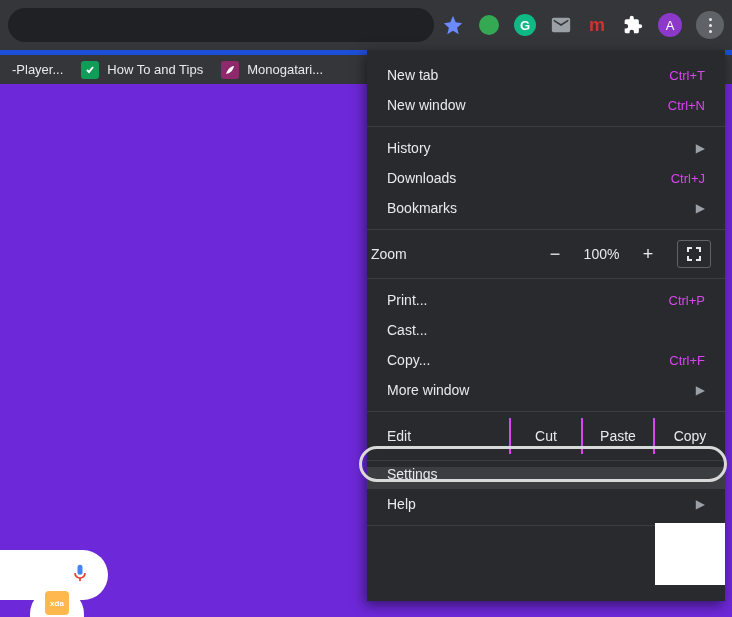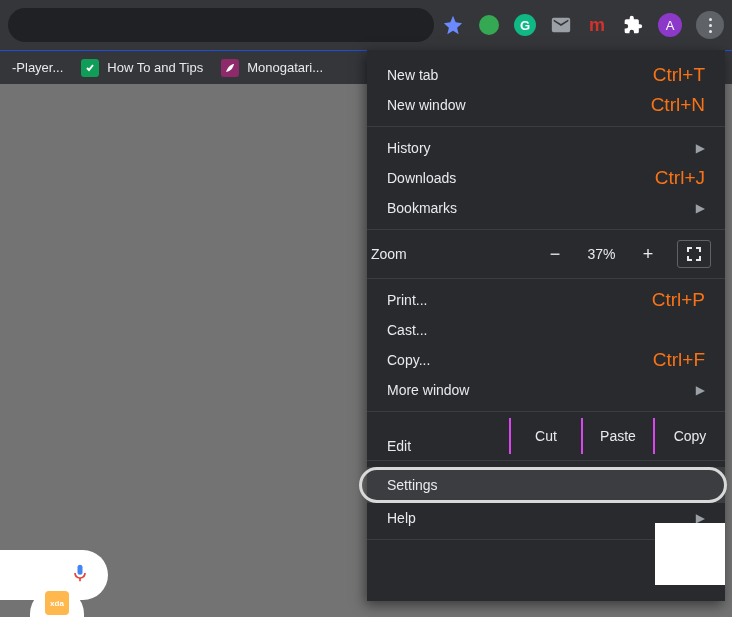--- a/index.html
+++ b/index.html
@@ -31,35 +31,35 @@
   .ext-puzzle svg { width:20px; height:20px; fill:#fff;}
   .avatar { width:24px; height:24px; border-radius:50%; background:#8c39c9; display:flex; align-items:center; justify-content:center; color:#fff; font-size:13px;}
   .menu-btn { width:28px; height:28px; border-radius:50%; background:#5f6368; display:flex; align-items:center; justify-content:center;}
   .menu-dots { display:flex; flex-direction:column; gap:3px;}
   .menu-dots span { width:3px; height:3px; background:#e8eaed; border-radius:50%;}
 
   
   .bookmarks-bar {
     height: 34px;
     background: #35363a;
-    border-top: 1px solid #1d4ed8;
+    border-top: 5px solid #1d4ed8;
     display: flex;
     align-items: center;
     padding: 0 12px;
     gap: 18px;
     color: #e8eaed;
     font-size: 13px;
   }
   .bm-item { display:flex; align-items:center; gap:8px; white-space:nowrap;}
   .bm-ico { width:18px; height:18px; border-radius:3px; display:flex; align-items:center; justify-content:center;}
   .bm-ico.green { background:#0f9d58;}
   .bm-ico.pink { background:#8e2a6b;}
 
   
-  .content { position: absolute; top:84px; bottom:0; left:0; right:0; background:#737373;}
+  .content { position: absolute; top:84px; bottom:0; left:0; right:0; background:#6d28d9;}
 
   
   .search-pill {
     position:absolute;
     left:0;
     top:466px;
     width:108px;
     height:50px;
     background:#fff;
     border-radius:0 25px 25px 0;
@@ -100,31 +100,31 @@
   }
   .menu-item {
     display:flex;
     align-items:center;
     justify-content:space-between;
     padding: 7px 20px;
     height:30px;
     position:relative;
   }
   .menu-sep { height:1px; background:#3c3d40; margin:6px 0;}
-  .shortcut { color:#f97316; font-size:19px;}
+  .shortcut { color:#d946ef; font-size:13px;}
   .submenu-arrow { color:#9aa0a6; font-size:12px;}
   .zoom-row { display:flex; align-items:center; padding:6px 14px 6px 4px; height:36px;}
   .zoom-label { flex:1;}
   .zoom-ctrl { display:flex; align-items:center; gap:0;}
   .zoom-btn{ width:38px; text-align:center; font-size:18px; color:#e8eaed;}
   .zoom-val{ width:55px; text-align:center;}
   .fs-btn { width:34px; height:28px; display:flex; align-items:center; justify-content:center; margin-left:10px; border:1px solid #5f6368; border-radius:3px;}
   .fs-btn svg{ width:14px; height:14px; stroke:#e8eaed; fill:none; stroke-width:2;}
 
-  .edit-row { display:flex; align-items:flex-end; height:36px;}
+  .edit-row { display:flex; align-items:center; height:36px;}
   .edit-label{ flex:1; padding-left:20px;}
   .edit-cell{ width:72px; text-align:center; border-left:2px solid #d946ef; height:100%; display:flex; align-items:center; justify-content:center;}
 
   .highlight {
     position:absolute;
     left:-8px; right:-2px;
     height:36px;
     border:3px solid #d9d9d9;
     border-radius:20px;
     pointer-events:none;
@@ -246,21 +246,21 @@
     <span>Bookmarks</span>
     <span class="submenu-arrow">▶</span>
   </div>
 
   <div class="menu-sep"></div>
 
   <div class="zoom-row">
     <span class="zoom-label">Zoom</span>
     <div class="zoom-ctrl">
       <div class="zoom-btn"><span>−</span></div>
-      <div class="zoom-val">37%</div>
+      <div class="zoom-val">100%</div>
       <div class="zoom-btn"><span>+</span></div>
     </div>
     <div class="fs-btn">
       <svg viewBox="0 0 14 14">
           <path d="M1 5V1h4M13 5V1H9M1 9v4h4M13 9v4H9"></path>
         </svg>
     </div>
   </div>
 
   <div class="menu-sep"></div>
@@ -291,21 +291,21 @@
     <div class="edit-cell">
         <span>Paste</span>
       </div>
     <div class="edit-cell">
         <span>Copy</span>
       </div>
   </div>
 
   <div class="menu-sep"></div>
 
-  <div class="menu-item settings-row" style="height:36px;">
+  <div class="menu-item settings-row" style="height:22px;align-items:flex-end;">
     <div class="highlight"></div>
     <span>Settings</span>
   </div>
   <div class="menu-item">
     <span>Help</span>
     <span class="submenu-arrow">▶</span>
   </div>
 
   <div class="menu-sep"></div>
 

